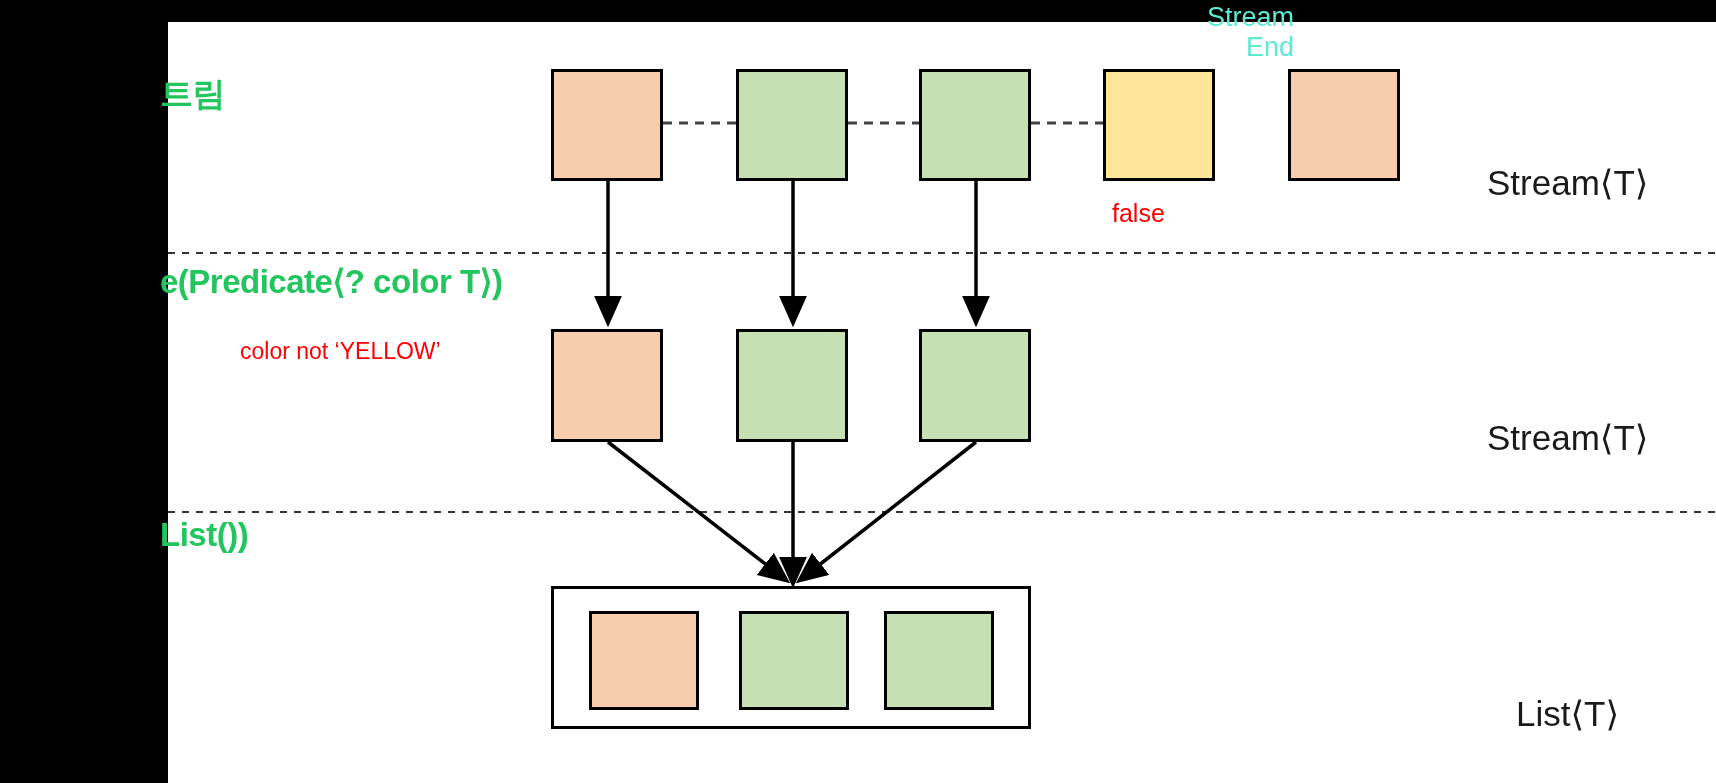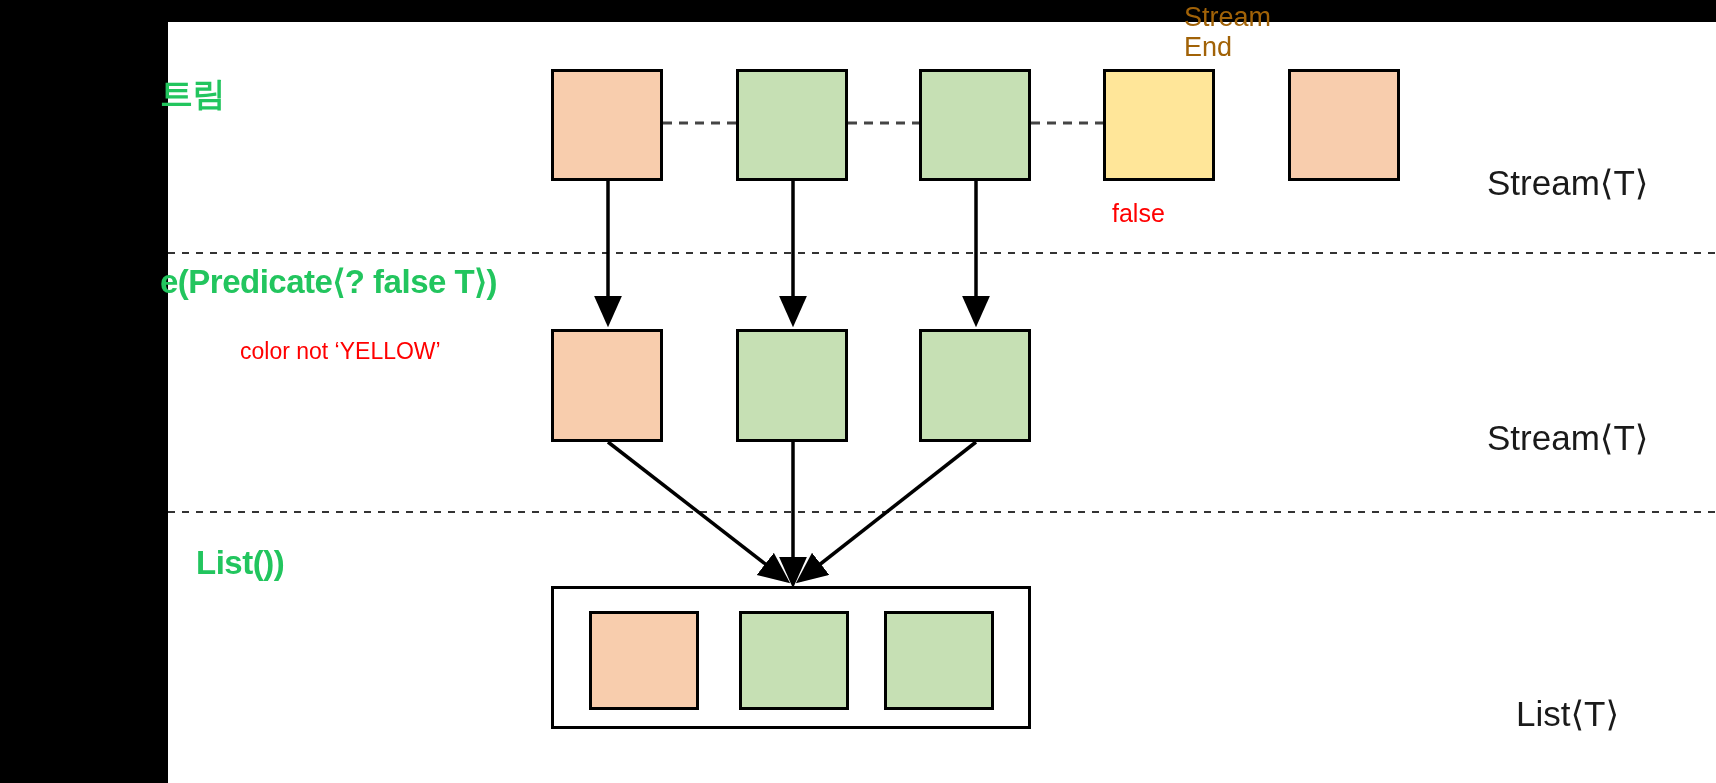--- a/index.html
+++ b/index.html
@@ -57,23 +57,23 @@
     font-size: 35px;
     font-weight: 300;
     color: #1a1a1a;
   }
   .red-note {
     color: #ff0000;
     font-size: 23px;
   }
   .stream-end {
     font-size: 27px;
-    text-align: left;
+    text-align: right;
     line-height: 1.12;
-    color: #a16207;
+    color: #5eead4;
   }
 </style>
 </head>
 <body>
 
 <div id="stage">
 
   <div id="slide"></div>
 
   <svg id="svg-layer" viewBox="0 0 1716 783" xmlns="http://www.w3.org/2000/svg">
@@ -110,25 +110,25 @@
   <div class="box" style="left:919px; top:329px; width:112px; height:113px; background:#C6E0B4;"></div>
 
   <div class="list-container" style="left:551px; top:586px; width:480px; height:143px;">
     <div class="box" style="left:35px; top:22px; width:110px; height:99px; background:#F8CDAD;"></div>
     <div class="box" style="left:185px; top:22px; width:110px; height:99px; background:#C6E0B4;"></div>
     <div class="box" style="left:330px; top:22px; width:110px; height:99px; background:#C6E0B4;"></div>
   </div>
 
   <div class="txt stage-title" style="left:160px; top:72px;">트림</div>
 
-  <div class="txt stage-title" style="left:160px; top:262px;">e(Predicate⟨? false T⟩)</div>
+  <div class="txt stage-title" style="left:160px; top:262px;">e(Predicate⟨? color T⟩)</div>
 
   <div class="txt red-note" style="left:240px; top:338px;text-align:right;">color not ‘YELLOW’</div>
 
-  <div class="txt stage-title" style="left:160px; top:544px;margin-left:36px;">List())</div>
+  <div class="txt stage-title" style="left:160px; top:516px;">List())</div>
 
   <div class="txt type-label" style="left:1487px; top:163px;">Stream⟨T⟩</div>
 
   <div class="txt type-label" style="left:1487px; top:418px;">Stream⟨T⟩</div>
 
   <div class="txt type-label" style="left:1516px; top:694px;">List⟨T⟩</div>
 
   <div class="txt stream-end" style="left:1184px; top:2px; width:110px;">
     <div>Stream</div>
     <div>End</div>

